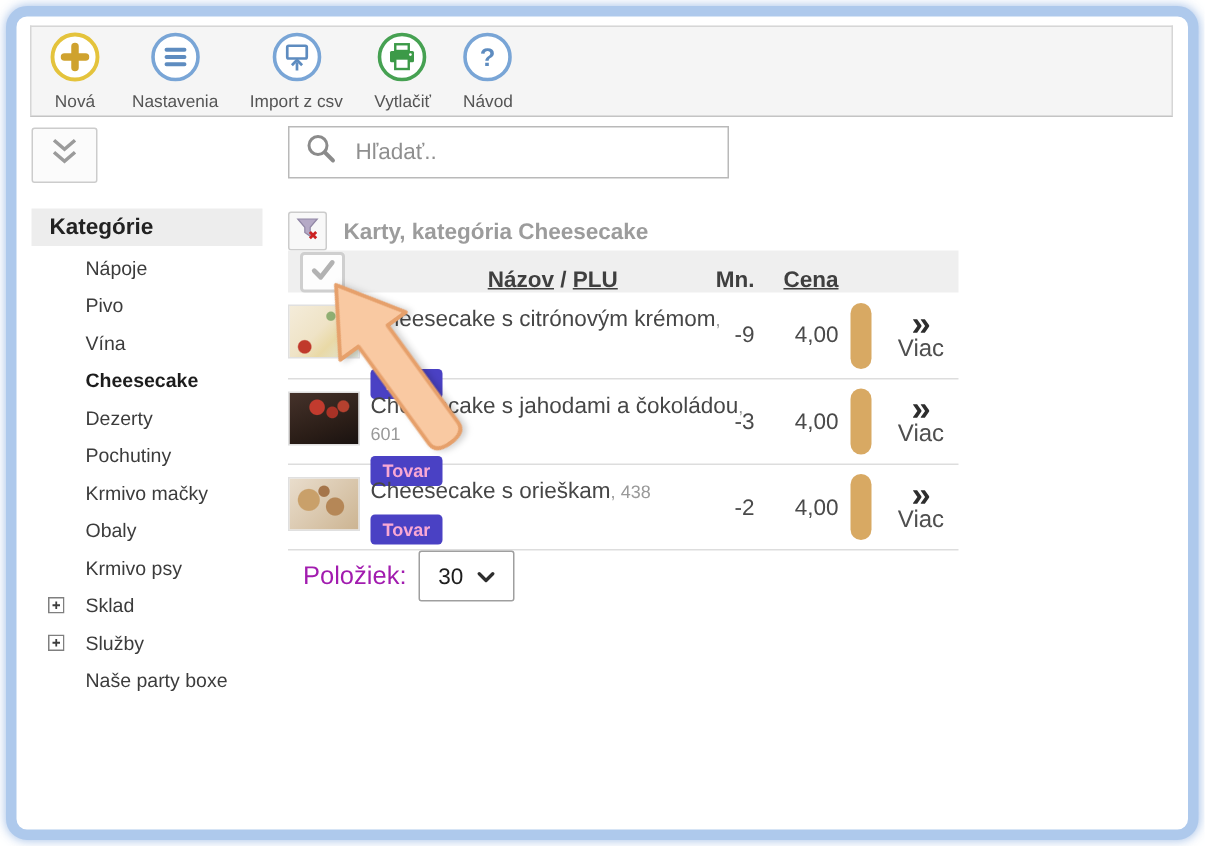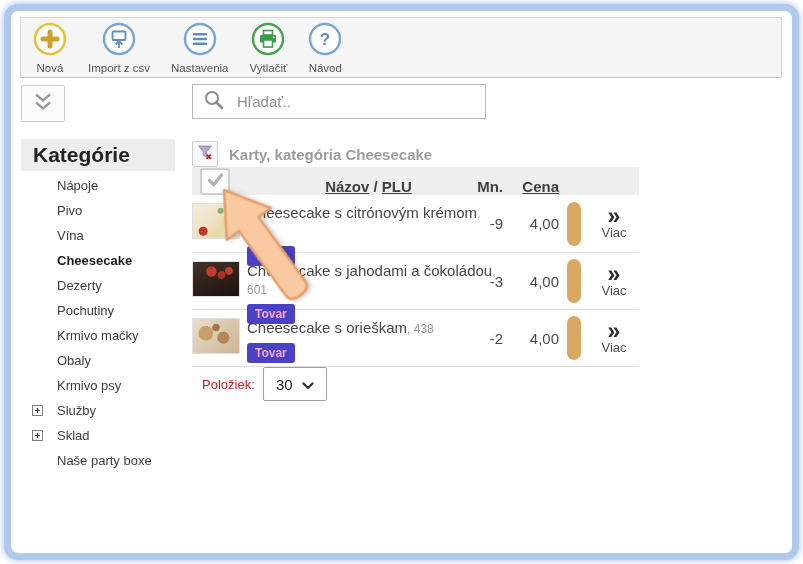--- a/index.html
+++ b/index.html
@@ -24,21 +24,21 @@
   .tb-label { font-size:11.5px; color:#555; white-space:nowrap; }
   
   .collapse-btn {
     position:absolute; left:10px; top:74px; width:42px; height:35px;
     border:1px solid #ccc; background:#fbfbfb; border-radius:2px;
     display:flex; align-items:center; justify-content:center; cursor:pointer;
   }
   .sidebar { position:absolute; left:0; top:128px; width:180px; }
   .cat-header {
     margin-left:10px; width:154px; box-sizing:border-box;
-    background:#ededed; color:#222; font-size:21px; font-weight:bold;
+    background:#ededed; color:#222; font-size:15px; font-weight:bold;
     padding:4px 0 4px 12px; cursor:pointer;
   }
   .side-list { list-style:none; margin:2px 0 0; padding:0; }
   .side-item {
     position:relative; height:25px; line-height:25px; padding-left:46px;
     font-size:13px; color:#3c3c3c; cursor:pointer; white-space:nowrap;
   }
   .side-item.sel { font-weight:bold; color:#1c1c1c; }
   .treeplus { position:absolute; left:21px; top:7px; line-height:0; cursor:pointer; }
   
@@ -104,24 +104,24 @@
   }
   .name-cell { padding:9px 0 0 7px; }
   .prod-name { font-size:15px; color:#464646; white-space:nowrap; }
   .prod-plu  { font-size:12px; color:#999; }
   .badge {
     display:inline-block; margin-top:6px; background:#4a41c4; color:#f9a8d4;
     font-size:12px; font-weight:bold; padding:3px 8px; border-radius:3px;
   }
   .bar-pill { width:14px; height:44px; border-radius:7px; background:#d8a963; }
   .more-sym { font-size:23px; font-weight:bold; color:#2d2d2d; line-height:18px; }
-  .more-label { font-size:13px; color:#4f4f4f; }
+  .more-label { font-size:16px; color:#4f4f4f; }
   
   .pagination { position:absolute; left:191px; top:356px; display:flex; align-items:center; gap:8px; }
-  .pag-label { font-size:13px; color:#b91c1c; }
+  .pag-label { font-size:17px; color:#a21caf; }
   .pag-select {
     width:64px; height:34px; border:1px solid #9f9f9f; border-radius:2px; background:#fff;
     box-sizing:border-box; display:flex; align-items:center; justify-content:center; gap:9px;
     font-size:15px; color:#1e1e1e; cursor:pointer;
   }
   
   .pointer-arrow {
     position:absolute; left:180px; top:177px; z-index:5;
     transform:rotate(-36deg); transform-origin:33px 2px;
     filter:drop-shadow(2px 2px 2px rgba(0,0,0,.18));
@@ -140,35 +140,35 @@
           <circle cx="17" cy="17" r="15" fill="#fff" stroke="#e4c33c" stroke-width="2.6"></circle>
           <path d="M17 10v14M10 17h14" stroke="#cfa22e" stroke-width="5" stroke-linecap="round"></path>
         </svg>
       </span>
       <span class="tb-label">Nová</span>
     </div>
     <div class="tb-btn">
       <span>
         <svg width="34" height="34" viewBox="0 0 34 34">
           <circle cx="17" cy="17" r="15" fill="#fff" stroke="#79a5d6" stroke-width="2.4"></circle>
+          <path d="M11 12.2h12M11 17h12M11 21.8h12" stroke="#5e8cc0" stroke-width="2.6" stroke-linecap="round"></path>
+        </svg>
+      </span>
+      <span class="tb-label">Nastavenia</span>
+    </div>
+    <div class="tb-btn">
+      <span>
+        <svg width="34" height="34" viewBox="0 0 34 34">
+          <circle cx="17" cy="17" r="15" fill="#fff" stroke="#79a5d6" stroke-width="2.4"></circle>
           <rect x="10.5" y="9.5" width="13" height="8.5" rx="1" fill="none" stroke="#5e8cc0" stroke-width="1.8"></rect>
           <path d="M17 26V20.5" stroke="#5e8cc0" stroke-width="1.8"></path>
           <path d="M13.6 22.5L17 19l3.4 3.5" fill="none" stroke="#5e8cc0" stroke-width="1.8"></path>
         </svg>
       </span>
       <span class="tb-label">Import z csv</span>
-    </div>
-    <div class="tb-btn">
-      <span>
-        <svg width="34" height="34" viewBox="0 0 34 34">
-          <circle cx="17" cy="17" r="15" fill="#fff" stroke="#79a5d6" stroke-width="2.4"></circle>
-          <path d="M11 12.2h12M11 17h12M11 21.8h12" stroke="#5e8cc0" stroke-width="2.6" stroke-linecap="round"></path>
-        </svg>
-      </span>
-      <span class="tb-label">Nastavenia</span>
     </div>
     <div class="tb-btn">
       <span>
         <svg width="34" height="34" viewBox="0 0 34 34">
           <circle cx="17" cy="17" r="15" fill="#fff" stroke="#46a152" stroke-width="2.4"></circle>
           <rect x="12.5" y="8.5" width="9" height="4.5" fill="none" stroke="#3c9a48" stroke-width="1.6"></rect>
           <rect x="9" y="13" width="16" height="7.5" rx="1" fill="#3c9a48"></rect>
           <rect x="12.5" y="18" width="9" height="7" fill="#fff" stroke="#3c9a48" stroke-width="1.6"></rect>
           <circle cx="22.6" cy="15.4" r="0.9" fill="#fff"></circle>
         </svg>
@@ -206,30 +206,30 @@
       <li class="side-item"><span>Krmivo mačky</span></li>
       <li class="side-item"><span>Obaly</span></li>
       <li class="side-item"><span>Krmivo psy</span></li>
       <li class="side-item">
         <span class="treeplus">
           <svg width="11" height="11" viewBox="0 0 11 11">
               <rect x="0.5" y="0.5" width="10" height="10" fill="#fff" stroke="#7f7f7f"></rect>
               <path d="M5.5 3v5M3 5.5h5" stroke="#3d3d3d" stroke-width="1.2"></path>
             </svg>
         </span>
-        <span>Služby</span>
+        <span>Sklad</span>
       </li>
       <li class="side-item">
         <span class="treeplus">
           <svg width="11" height="11" viewBox="0 0 11 11">
               <rect x="0.5" y="0.5" width="10" height="10" fill="#fff" stroke="#7f7f7f"></rect>
               <path d="M5.5 3v5M3 5.5h5" stroke="#3d3d3d" stroke-width="1.2"></path>
             </svg>
         </span>
-        <span>Sklad</span>
+        <span>Služby</span>
       </li>
       <li class="side-item"><span>Naše party boxe</span></li>
     </ul>
   </div>
 
   <div class="search-box">
     <span>
       <svg width="22" height="22" viewBox="0 0 22 22">
         <circle cx="9" cy="9" r="6" fill="none" stroke="#8b8b8b" stroke-width="2"></circle>
         <path d="M13.5 13.5L19 19" stroke="#8b8b8b" stroke-width="2.6" stroke-linecap="round"></path>

